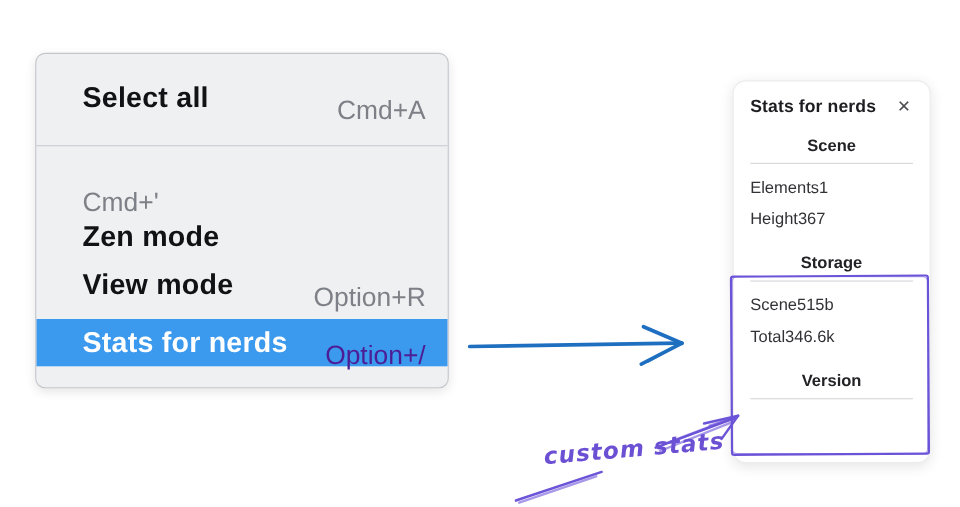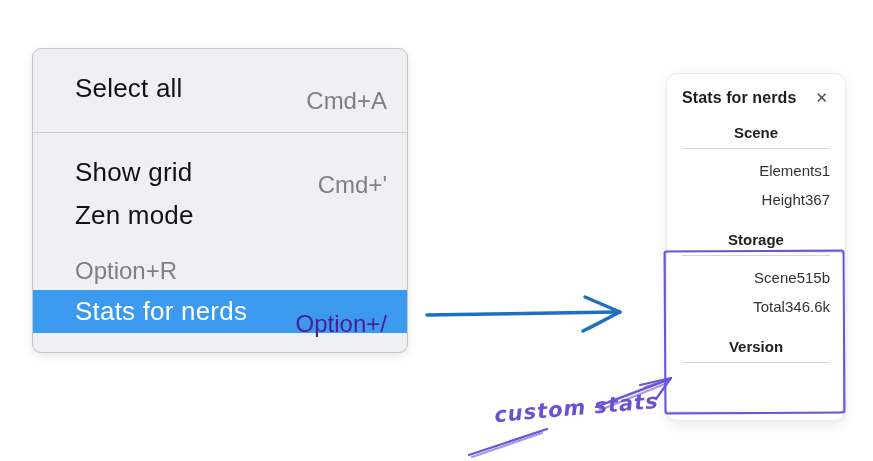--- a/index.html
+++ b/index.html
@@ -29,20 +29,21 @@
     height: 43px;
     display: flex;
     align-items: center;
     justify-content: space-between;
     padding: 0 20px 0 42px;
   }
   .menu-item .mi-label {
     font-size: 26px;
     color: #111215;
     letter-spacing: 0.2px;
+    font-weight: bold;
   }
   .menu-item .mi-shortcut {
     font-size: 24px;
     color: #7d8187;
     margin-top: 24px;
   }
   .menu-item.selected {
     background: #3b99ee;
     margin-top: 10px;
   }
@@ -88,21 +89,21 @@
     margin-top: 17px;
     margin-bottom: 7px;
   }
   .sp-rule {
     border: none;
     border-top: 1px solid #d6d6d9;
     margin: 0 0 7px 0;
   }
   .sp-row {
     display: flex;
-    justify-content: flex-end;
+    justify-content: flex-start;
     font-size: 15px;
     line-height: 29px;
     color: #323236;
   }
   .sp-note {
     font-size: 15px;
     line-height: 24px;
     color: #323236;
   }
 
@@ -153,27 +154,27 @@
 <div class="context-menu">
   <div class="menu-section-top">
     <div class="menu-item">
       <span class="mi-label">Select all</span>
       <span class="mi-shortcut">Cmd+A</span>
     </div>
   </div>
   <div class="menu-divider"></div>
   <div class="menu-section-bottom">
     <div class="menu-item">
-      <span class="mi-label">Show grid</span>
       <span class="mi-shortcut">Cmd+'</span>
     </div>
     <div class="menu-item">
       <span class="mi-label">Zen mode</span>
     </div>
     <div class="menu-item">
+      <span class="mi-label">View mode</span>
       <span class="mi-shortcut">Option+R</span>
     </div>
     <div class="menu-item selected">
       <span class="mi-label">Stats for nerds</span>
       <span class="mi-shortcut">Option+/</span>
     </div>
   </div>
 </div>
 
 <div class="stats-panel">

